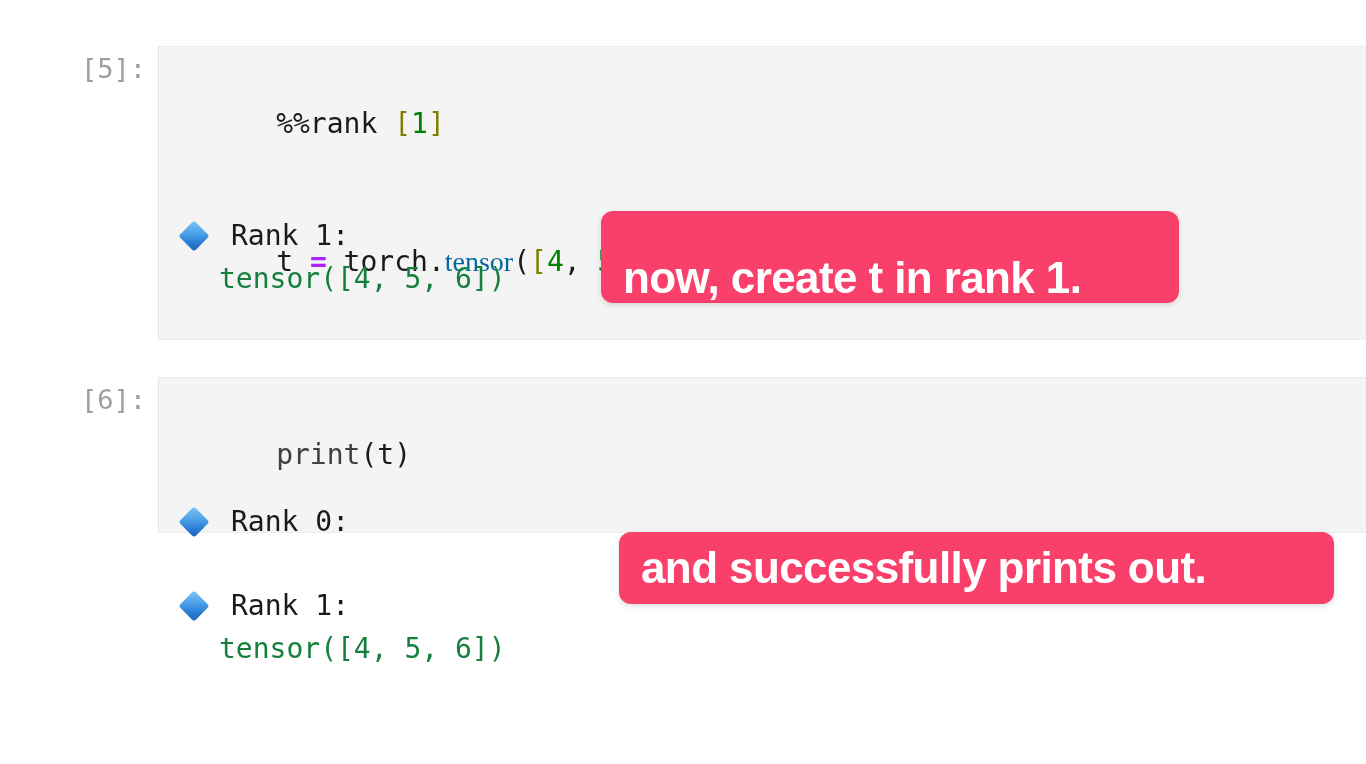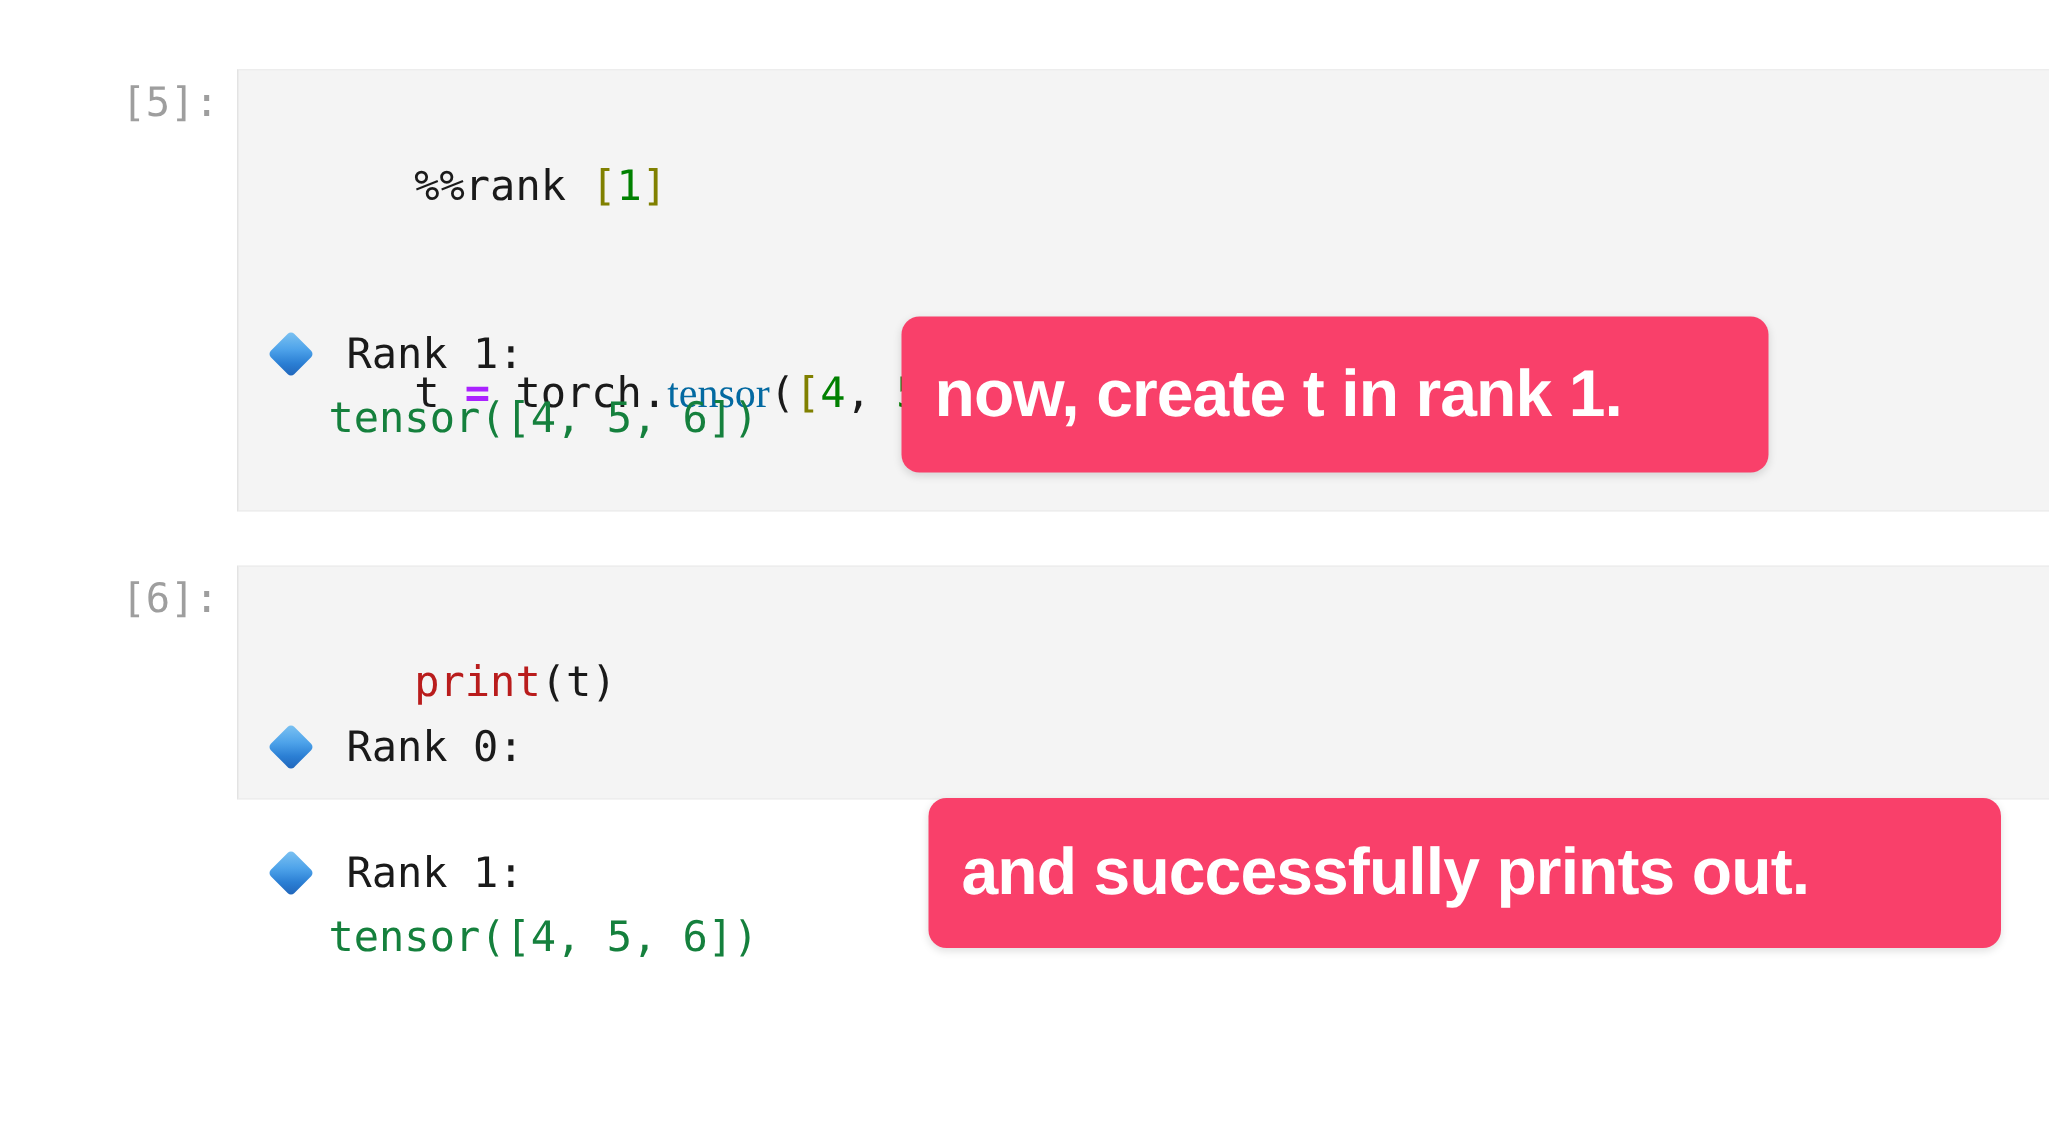--- a/index.html
+++ b/index.html
@@ -57,21 +57,21 @@
     white-space: pre;
     letter-spacing: 0px;
   }
 
   
   .tok-magic    { color: #1a1a1a; }
   .tok-bracket  { color: #808000; }
   .tok-number   { color: #008000; }
   .tok-op       { color: #aa22ff; font-weight: bold; }
   .tok-func     { color: #0369a1; font-family: Liberation Serif, serif; }
-  .tok-builtin  { color: #b91c1c; }
+  .tok-builtin  { color: #404040; }
   .tok-plain    { color: #1a1a1a; }
 
   
   .output-block {
     position: absolute;
     left: 183px;
   }
   .out-entry { margin: 0; }
   .out-head {
     display: flex;
@@ -139,44 +139,44 @@
 <div class="output-block" style="top:215px;">
   <div class="out-entry">
     <div class="out-head">
       <span class="diamond"></span>
       <span>Rank 1:</span>
     </div>
     <div class="out-value">tensor([4, 5, 6])</div>
   </div>
 </div>
 
-<div class="callout" style="left:601px; top:211px; width:578px; height:104px; background:#f9406a;">
+<div class="callout" style="left:601px; top:211px; width:578px; height:92px; background:#f9406a;align-items:flex-end;">
   <span>now, create t in rank 1.</span>
 </div>
 
 <div class="cell-row" style="top:377px;">
   <div class="prompt">[6]:</div>
   <div class="code-area">
     <div class="code-line">
       <span class="tok-builtin">print</span><span class="tok-plain">(t)</span>
     </div>
   </div>
 </div>
 
-<div class="output-block" style="top:477px;">
+<div class="output-block" style="top:501px;">
   <div class="out-entry" style="margin-bottom:42px;">
     <div class="out-head">
       <span class="diamond"></span>
       <span>Rank 0:</span>
     </div>
   </div>
   <div class="out-entry">
     <div class="out-head">
       <span class="diamond"></span>
       <span>Rank 1:</span>
     </div>
     <div class="out-value">tensor([4, 5, 6])</div>
   </div>
 </div>
 
-<div class="callout" style="left:619px; top:532px; width:715px; height:100px; background:#f9406a;">
+<div class="callout" style="left:619px; top:532px; width:715px; height:72px; background:#f9406a;">
   <span>and successfully prints out.</span>
 </div>
 
 </body></html>

